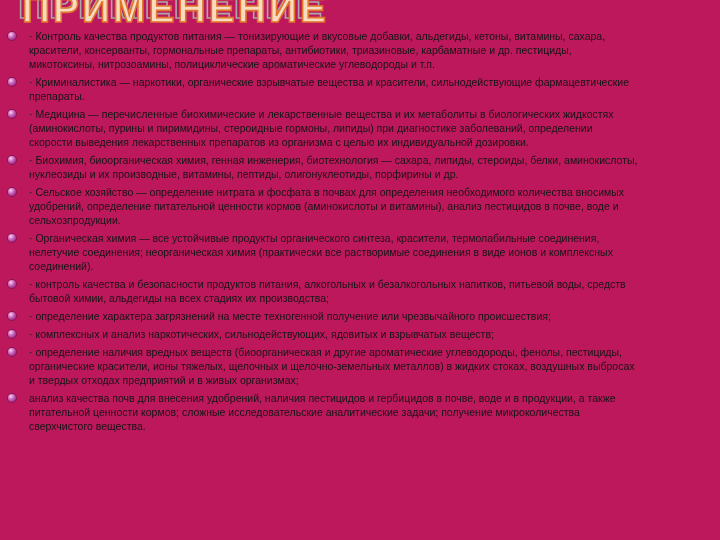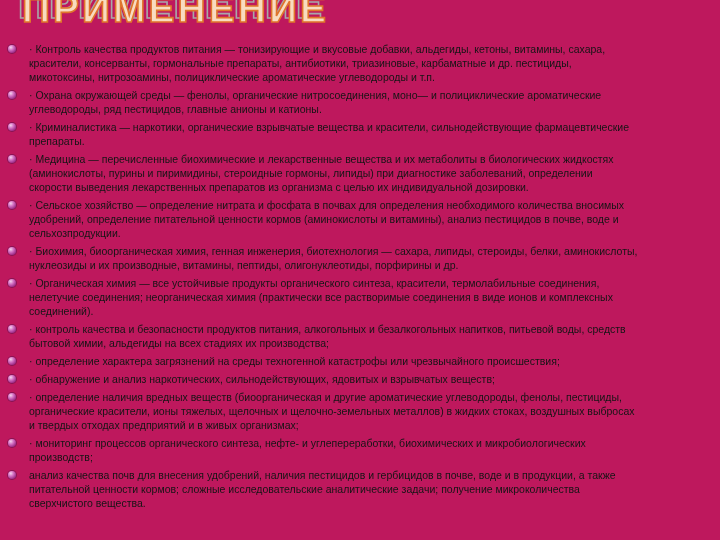--- a/index.html
+++ b/index.html
@@ -41,21 +41,21 @@
     position: absolute; left: -4px; top: -4px;
     color: transparent;
     -webkit-text-stroke: 1.6px #a8a8a8;
   }
   .title-main {
     position: relative;
     color: #f8dcc0;
     -webkit-text-stroke: 1.6px #e0752b;
   }
   .content {
-    position: absolute; top: 42px; left: 8px;
+    position: absolute; top: 29px; left: 8px;
     width: 630px;
   }
   .row { display: flex; align-items: flex-start; margin-bottom: 4px; }
   .marker {
     flex: 0 0 8px;
     width: 8px; height: 8px; border-radius: 50%;
     margin: 3px 13px 0 0;
     background: radial-gradient(circle at 35% 30%,
       #f4d2ec 0%, #d473c4 35%, #a23390 70%, #6d1458 100%);
     box-shadow: 0 0 0 1px rgba(92,16,74,0.55);
@@ -78,61 +78,53 @@
     <div class="title-layer title-main">ПРИМЕНЕНИЕ</div>
   </div>
 
   <div class="content">
     <div class="row">
       <span class="marker"></span>
       <span class="btext">· Контроль качества продуктов питания — тонизирующие и вкусовые добавки, альдегиды, кетоны, витамины, сахара, красители, консерванты, гормональные препараты, антибиотики, триазиновые, карбаматные и др. пестициды, микотоксины, нитрозоамины, полициклические ароматические углеводороды и т.п.</span>
     </div>
     <div class="row">
       <span class="marker"></span>
-      <span class="btext">· Охрана окружающей среды — фенолы, органические нитросоединения, моно— и полициклические ароматические углеводороды, ряд пестицидов, главные анионы и катионы.</span>
-    </div>
-    <div class="row">
-      <span class="marker"></span>
       <span class="btext">· Криминалистика — наркотики, органические взрывчатые вещества и красители, сильнодействующие фармацевтические препараты.</span>
     </div>
     <div class="row">
       <span class="marker"></span>
       <span class="btext">· Медицина — перечисленные биохимические и лекарственные вещества и их метаболиты в биологических жидкостях (аминокислоты, пурины и пиримидины, стероидные гормоны, липиды) при диагностике заболеваний, определении скорости выведения лекарственных препаратов из организма с целью их индивидуальной дозировки.</span>
     </div>
     <div class="row">
       <span class="marker"></span>
-      <span class="btext">· Сельское хозяйство — определение нитрата и фосфата в почвах для определения необходимого количества вносимых удобрений, определение питательной ценности кормов (аминокислоты и витамины), анализ пестицидов в почве, воде и сельхозпродукции.</span>
+      <span class="btext">· Биохимия, биоорганическая химия, генная инженерия, биотехнология — сахара, липиды, стероиды, белки, аминокислоты, нуклеозиды и их производные, витамины, пептиды, олигонуклеотиды, порфирины и др.</span>
     </div>
     <div class="row">
       <span class="marker"></span>
-      <span class="btext">· Биохимия, биоорганическая химия, генная инженерия, биотехнология — сахара, липиды, стероиды, белки, аминокислоты, нуклеозиды и их производные, витамины, пептиды, олигонуклеотиды, порфирины и др.</span>
+      <span class="btext">· Сельское хозяйство — определение нитрата и фосфата в почвах для определения необходимого количества вносимых удобрений, определение питательной ценности кормов (аминокислоты и витамины), анализ пестицидов в почве, воде и сельхозпродукции.</span>
     </div>
     <div class="row">
       <span class="marker"></span>
       <span class="btext">· Органическая химия — все устойчивые продукты органического синтеза, красители, термолабильные соединения, нелетучие соединения; неорганическая химия (практически все растворимые соединения в виде ионов и комплексных соединений).</span>
     </div>
     <div class="row">
       <span class="marker"></span>
       <span class="btext">· контроль качества и безопасности продуктов питания, алкогольных и безалкогольных напитков, питьевой воды, средств бытовой химии, альдегиды на всех стадиях их производства;</span>
     </div>
     <div class="row">
       <span class="marker"></span>
-      <span class="btext">· определение характера загрязнений на среды техногенной катастрофы или чрезвычайного происшествия;</span>
+      <span class="btext">· определение характера загрязнений на месте техногенной получение или чрезвычайного происшествия;</span>
     </div>
     <div class="row">
       <span class="marker"></span>
-      <span class="btext">· обнаружение и анализ наркотических, сильнодействующих, ядовитых и взрывчатых веществ;</span>
+      <span class="btext">· комплексных и анализ наркотических, сильнодействующих, ядовитых и взрывчатых веществ;</span>
     </div>
     <div class="row">
       <span class="marker"></span>
       <span class="btext">· определение наличия вредных веществ (биоорганическая и другие ароматические углеводороды, фенолы, пестициды, органические красители, ионы тяжелых, щелочных и щелочно-земельных металлов) в жидких стоках, воздушных выбросах и твердых отходах предприятий и в живых организмах;</span>
-    </div>
-    <div class="row">
-      <span class="marker"></span>
-      <span class="btext">· мониторинг процессов органического синтеза, нефте- и углепереработки, биохимических и микробиологических производств;</span>
     </div>
     <div class="row">
       <span class="marker"></span>
       <span class="btext">анализ качества почв для внесения удобрений, наличия пестицидов и гербицидов в почве, воде и в продукции, а также питательной ценности кормов; сложные исследовательские аналитические задачи; получение микроколичества сверхчистого вещества.</span>
     </div>
   </div>
 
 </div>
 
 </body></html>

